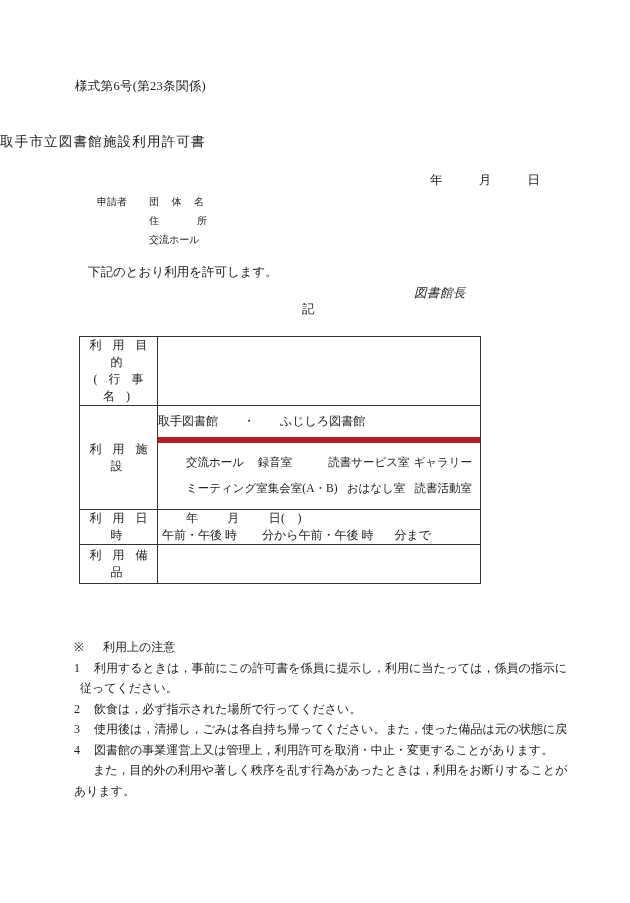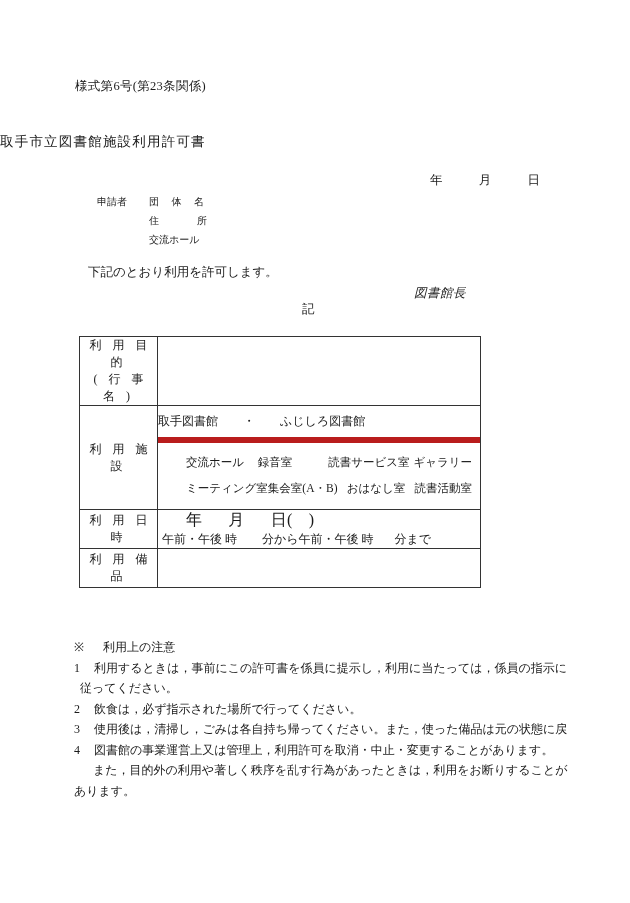--- a/index.html
+++ b/index.html
@@ -166,21 +166,21 @@
   .fac-row .c1 { width: 108px; }
   .fac-row .c2 { width: 106px; }
   .fac-row .c3 { width: 128px; }
   .fac-row .c4 { flex: 1; text-align: right; }
   .fac-row.r2 .c3 { text-align: center; }
 
   
   .dt-cell { padding: 5px 0 6px 0; }
   .dt-line1 {
     padding-left: 28px;
-    font-size: 16px;
+    font-size: 12px;
     letter-spacing: 0.3px;
     white-space: nowrap;
   }
   .dt-line1 .g { display: inline-block; width: 38px; }
   .dt-line2 {
     padding-left: 4px;
     font-size: 12px;
     white-space: nowrap;
   }
   .dt-line2 .g2 { display: inline-block; width: 34px; }

